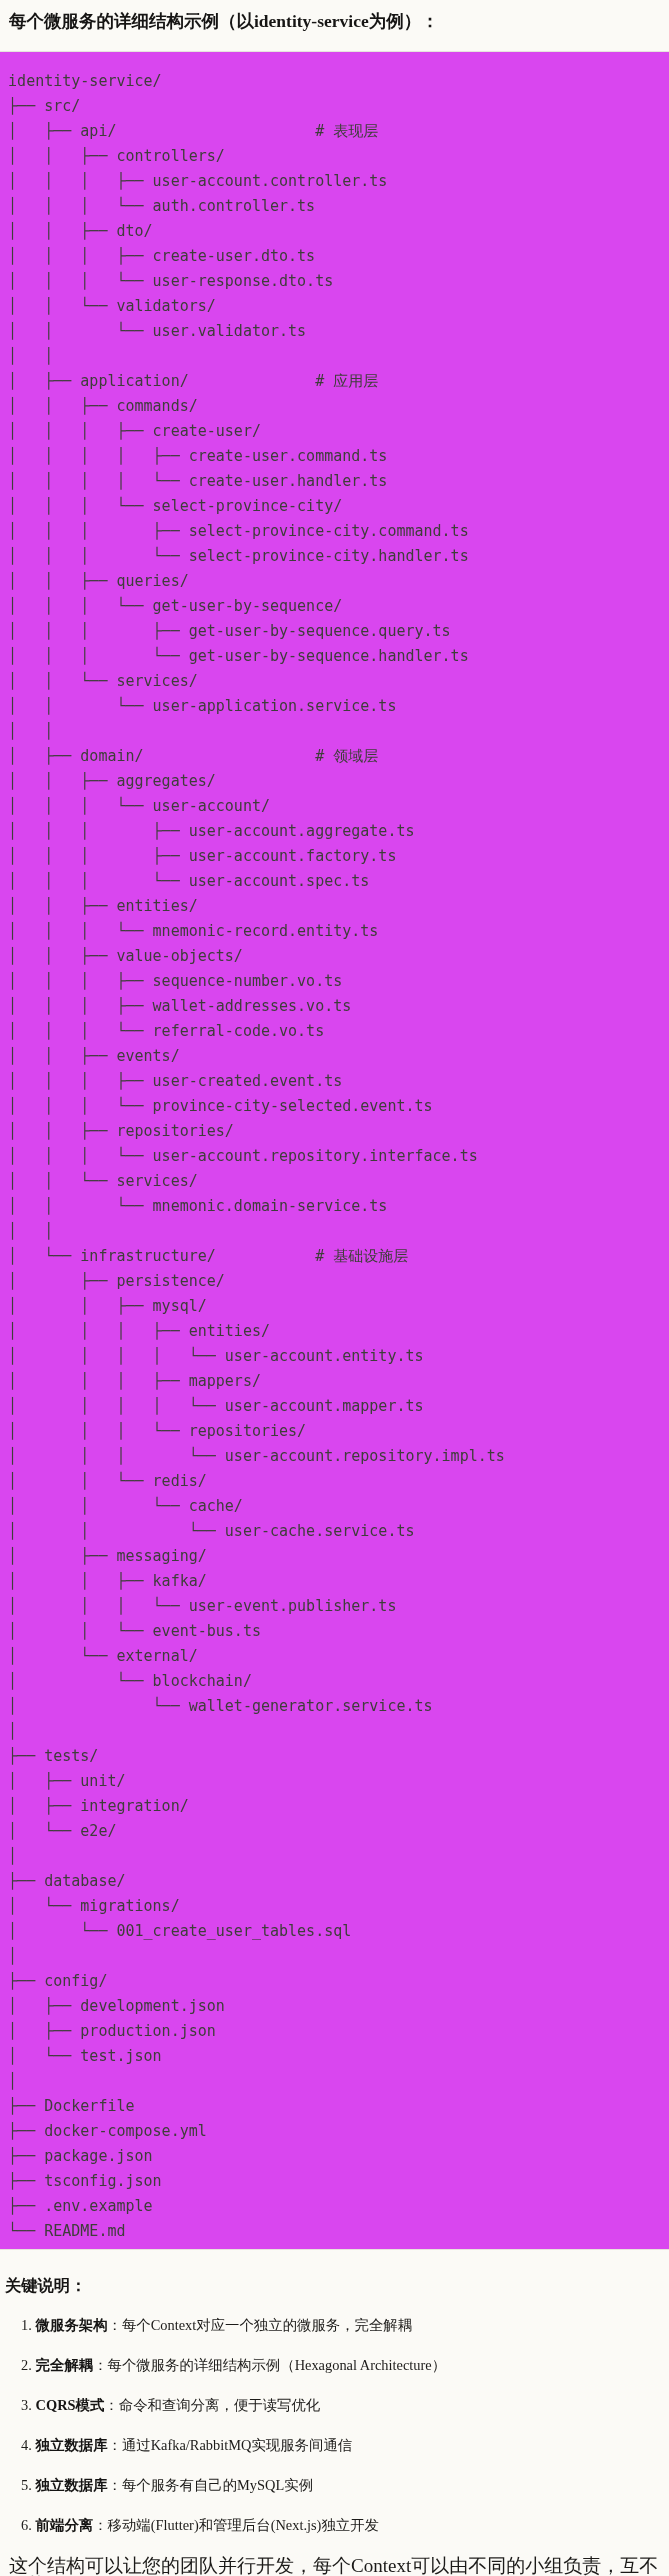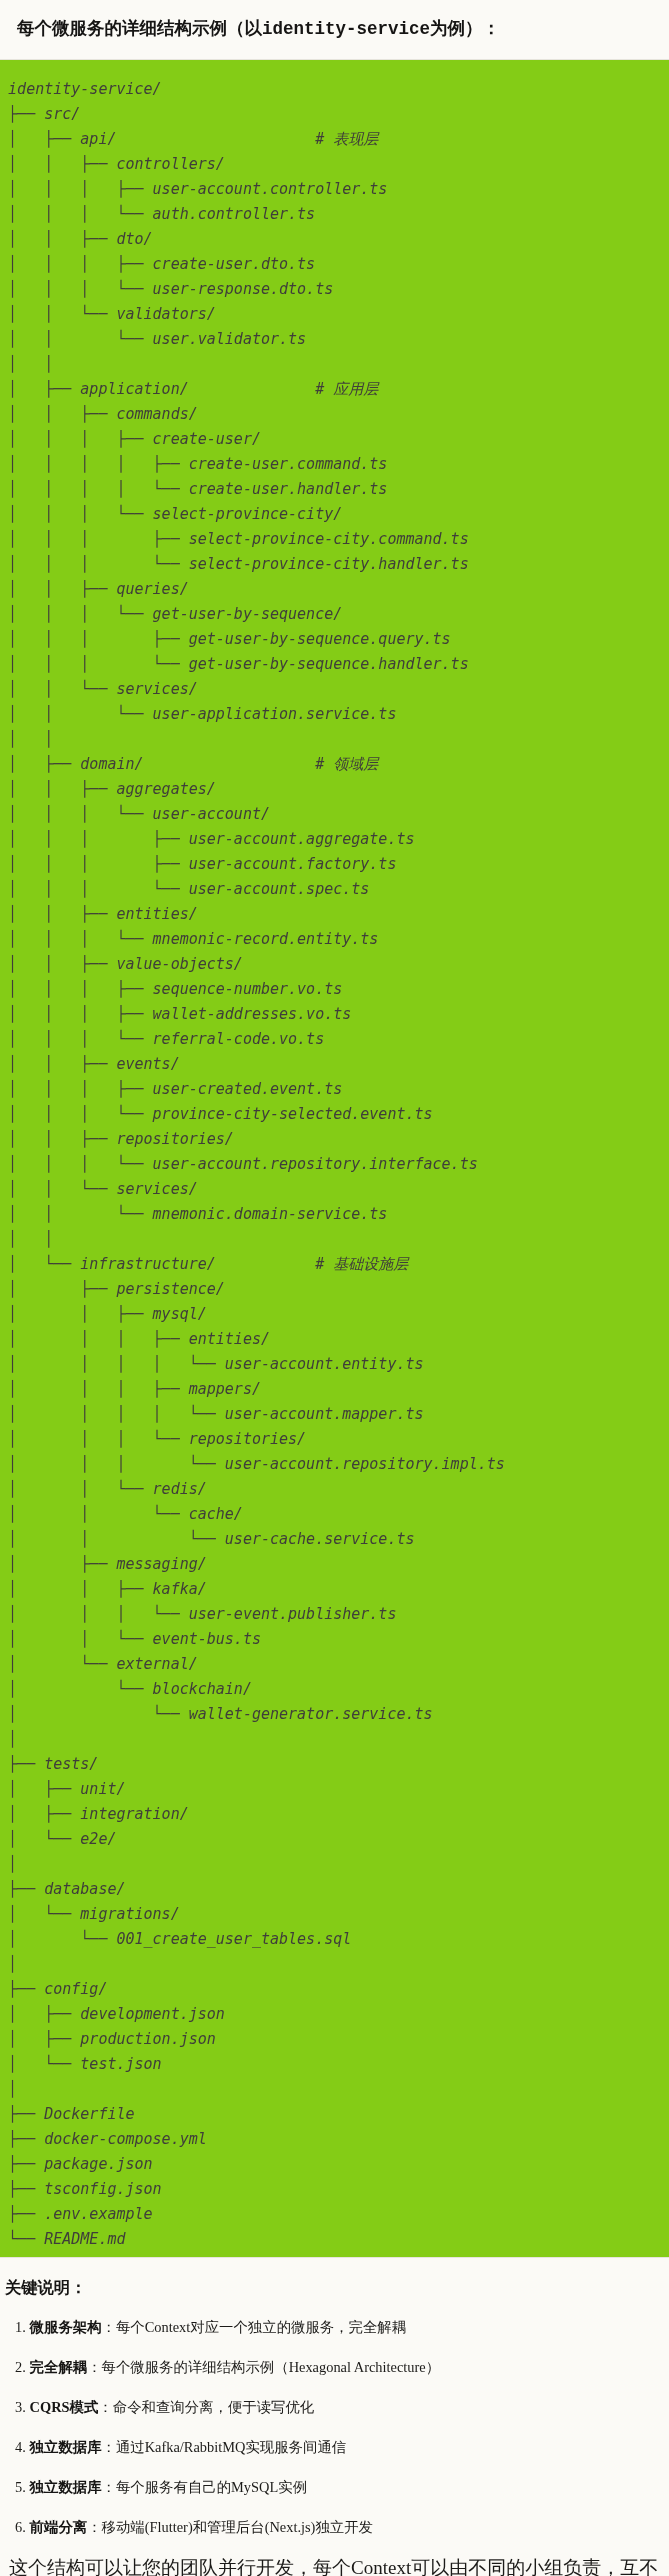--- a/index.html
+++ b/index.html
@@ -8,58 +8,57 @@
     background: #FBFAF6;
     width: 669px;
   }
   body {
     font-family: "Liberation Serif", serif;
     color: #1C1B19;
     min-height: 2576px;
     box-sizing: border-box;
   }
   .page-title {
-    font-family: Liberation Mono, monospace;
+    font-family: Liberation Serif, serif;
     font-weight: 700;
     font-size: 17.5px;
     line-height: 24px;
-    margin: 12px;
+    margin: 4px;
     padding: 5px 5px 0 5px;
     color: #161514;
   }
   .code-block {
     margin-top: 17.5px;
-    background: #84cc16;
+    background: #d946ef;
     border-top: 0.6px solid #E6E4DC;
     border-bottom: 0.6px solid #E6E4DC;
-    font-style: italic;
   }
   .code-block pre {
     margin: 0;
     padding: 17.5px 10px 5px 8.1px;
     font-family: "DejaVu Sans Mono", monospace;
     font-size: 15px;
     line-height: 25px;
     color: #3F3E3A;
     white-space: pre;
     overflow: hidden;
   }
   .notes-heading {
     font-weight: 700;
     font-size: 16.3px;
     line-height: 21px;
-    margin: 19px 0 20px 0;
+    margin: 25px 0 20px 0;
     padding-left: 5px;
     color: #161514;
   }
   .note-item {
     font-size: 14.4px;
     line-height: 19px;
     margin: 0 8px 21px 0;
-    padding-left: 15px;
+    padding-left: 21px;
   }
   .note-item .note-num {
     margin-right: 3.8px;
   }
   .note-item .note-term {
     font-weight: 700;
     color: #161514;
   }
   .closing-paragraph {
     font-size: 19px;

